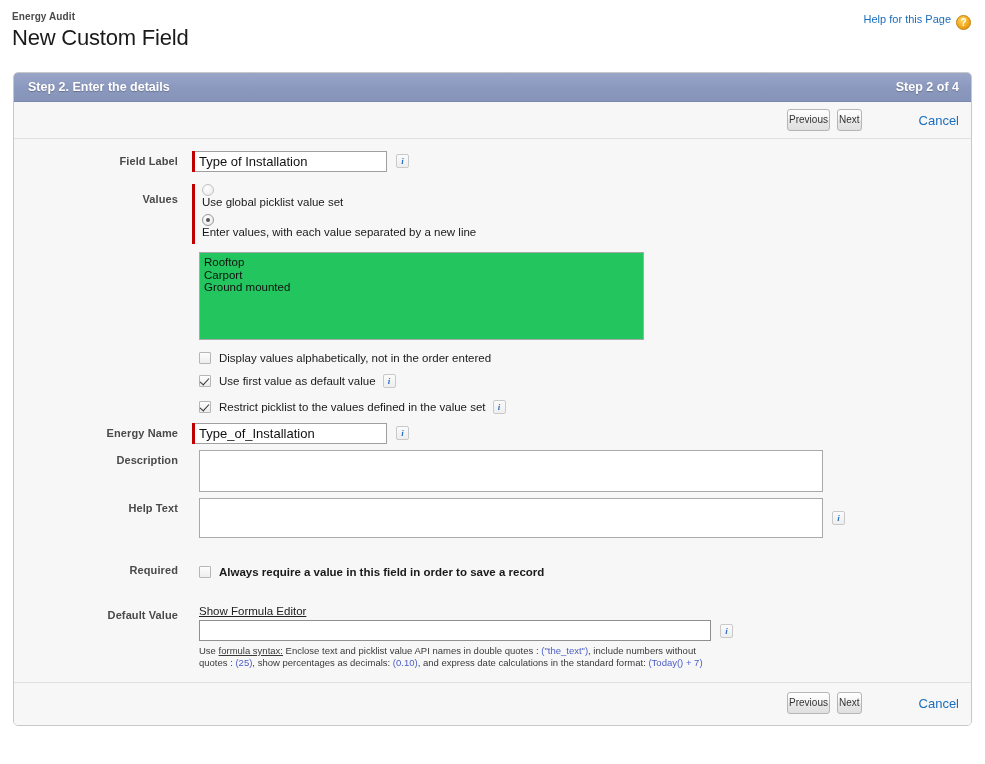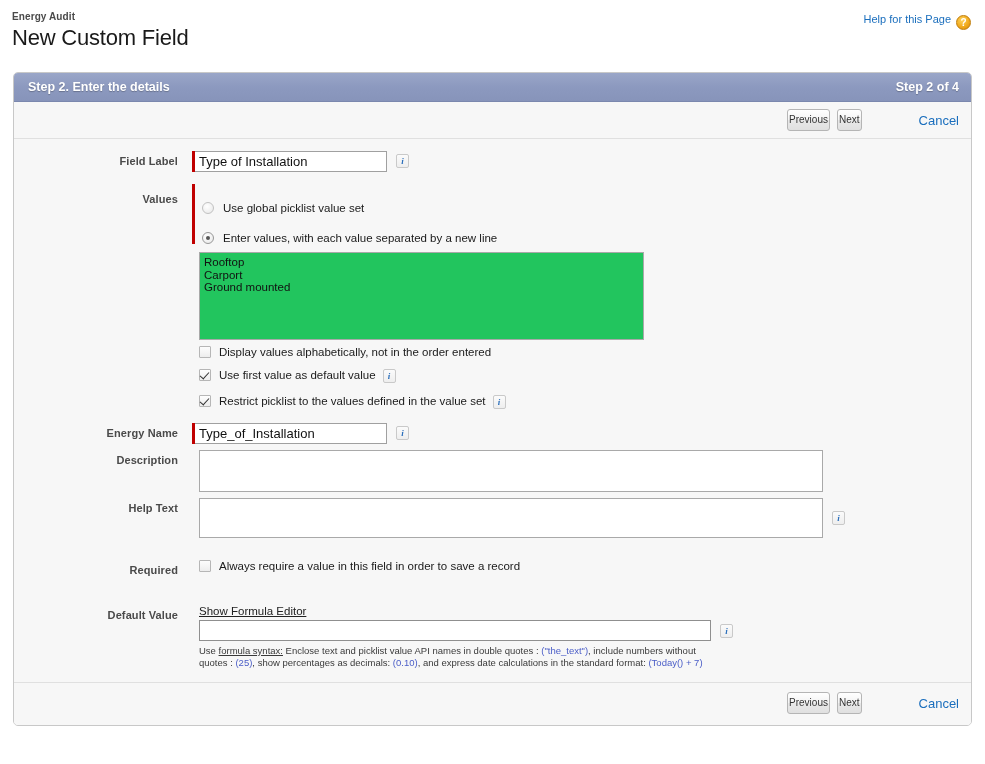--- a/index.html
+++ b/index.html
@@ -175,25 +175,26 @@
     line-height: 13px;
     cursor: pointer;
     vertical-align: middle;
   }
   .info-gap { margin-left: 9px; margin-top: 3px; }
 
   
   .radio-group { display: flex; flex-direction: column; }
   .radio-line {
     display: flex;
-    align-items: flex-end;
+    align-items: flex-start;
     height: 30px;
     padding-left: 7px;
     font-size: 11.5px;
     color: #1a1a1a;
+    flex-direction: column;
   }
   .radio {
     width: 12px; height: 12px;
     border-radius: 50%;
     border: 1px solid #999;
     background: radial-gradient(circle at 40% 35%, #ffffff 0%, #eeeeee 70%, #dcdcdc 100%);
     margin-right: 9px;
     flex: 0 0 12px;
     position: relative;
     cursor: pointer;
@@ -249,21 +250,21 @@
     content: "";
     position: absolute;
     left: 2px; top: 0px;
     width: 4px; height: 8px;
     border: solid #333;
     border-width: 0 1.6px 1.6px 0;
     transform: rotate(42deg);
   }
   .chk-line {
     display: flex;
-    align-items: flex-start;
+    align-items: center;
     font-size: 11.5px;
     color: #1a1a1a;
     height: 23px;
   }
   .chk-line .info { margin-left: 7px; }
 
   .formula-link {
     font-size: 11.5px;
     color: #222;
     text-decoration: underline;
@@ -397,21 +398,21 @@
       <div class="row" style="margin-top:6px;">
         <div class="lbl">Help Text</div>
         <div class="ctl" style="padding-left:7px;align-items:center;">
           <textarea class="plain help" style=""></textarea>
           <span class="info" style="margin-left:9px;">i</span>
         </div>
       </div>
 
       <div class="row" style="margin-top:22px;">
         <div class="lbl">Required</div>
-        <div class="ctl" style="padding-left:7px;">
+        <div class="ctl" style="padding-left:7px;font-weight:bold;">
           <div class="chk-line">
             <span class="cbx"></span>
             <span>Always require a value in this field in order to save a record</span>
           </div>
         </div>
       </div>
 
       <div class="row" style="margin-top:22px;">
         <div class="lbl">Default Value</div>
         <div class="ctl" style="padding-left:7px;flex-direction:column;align-items:flex-start;">

